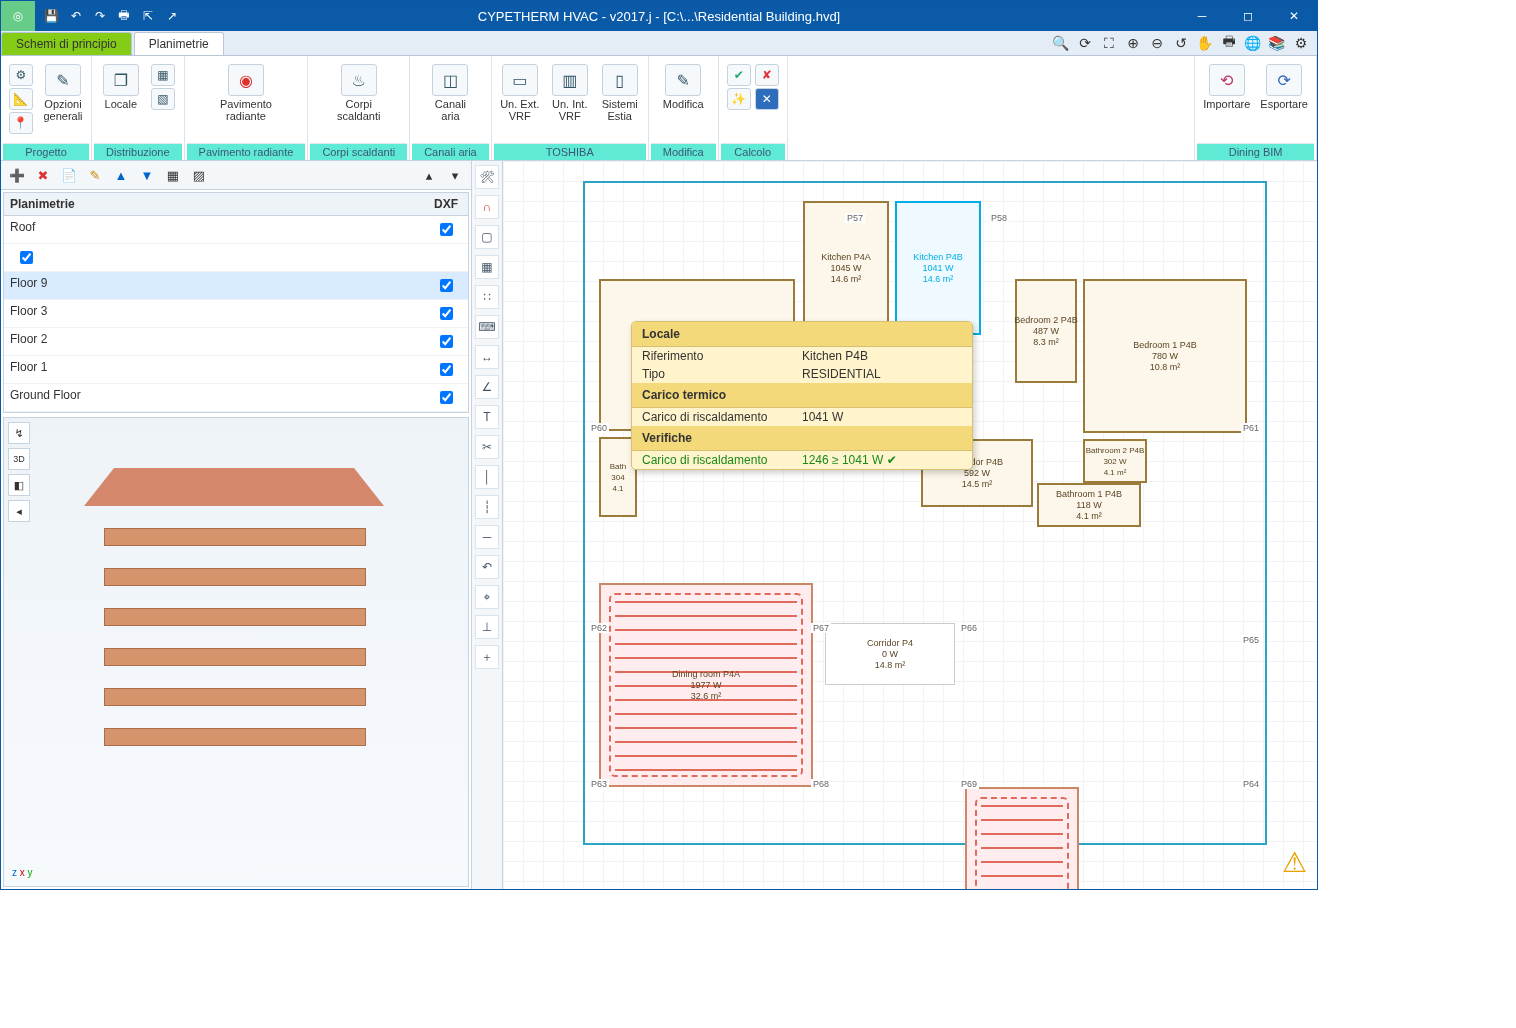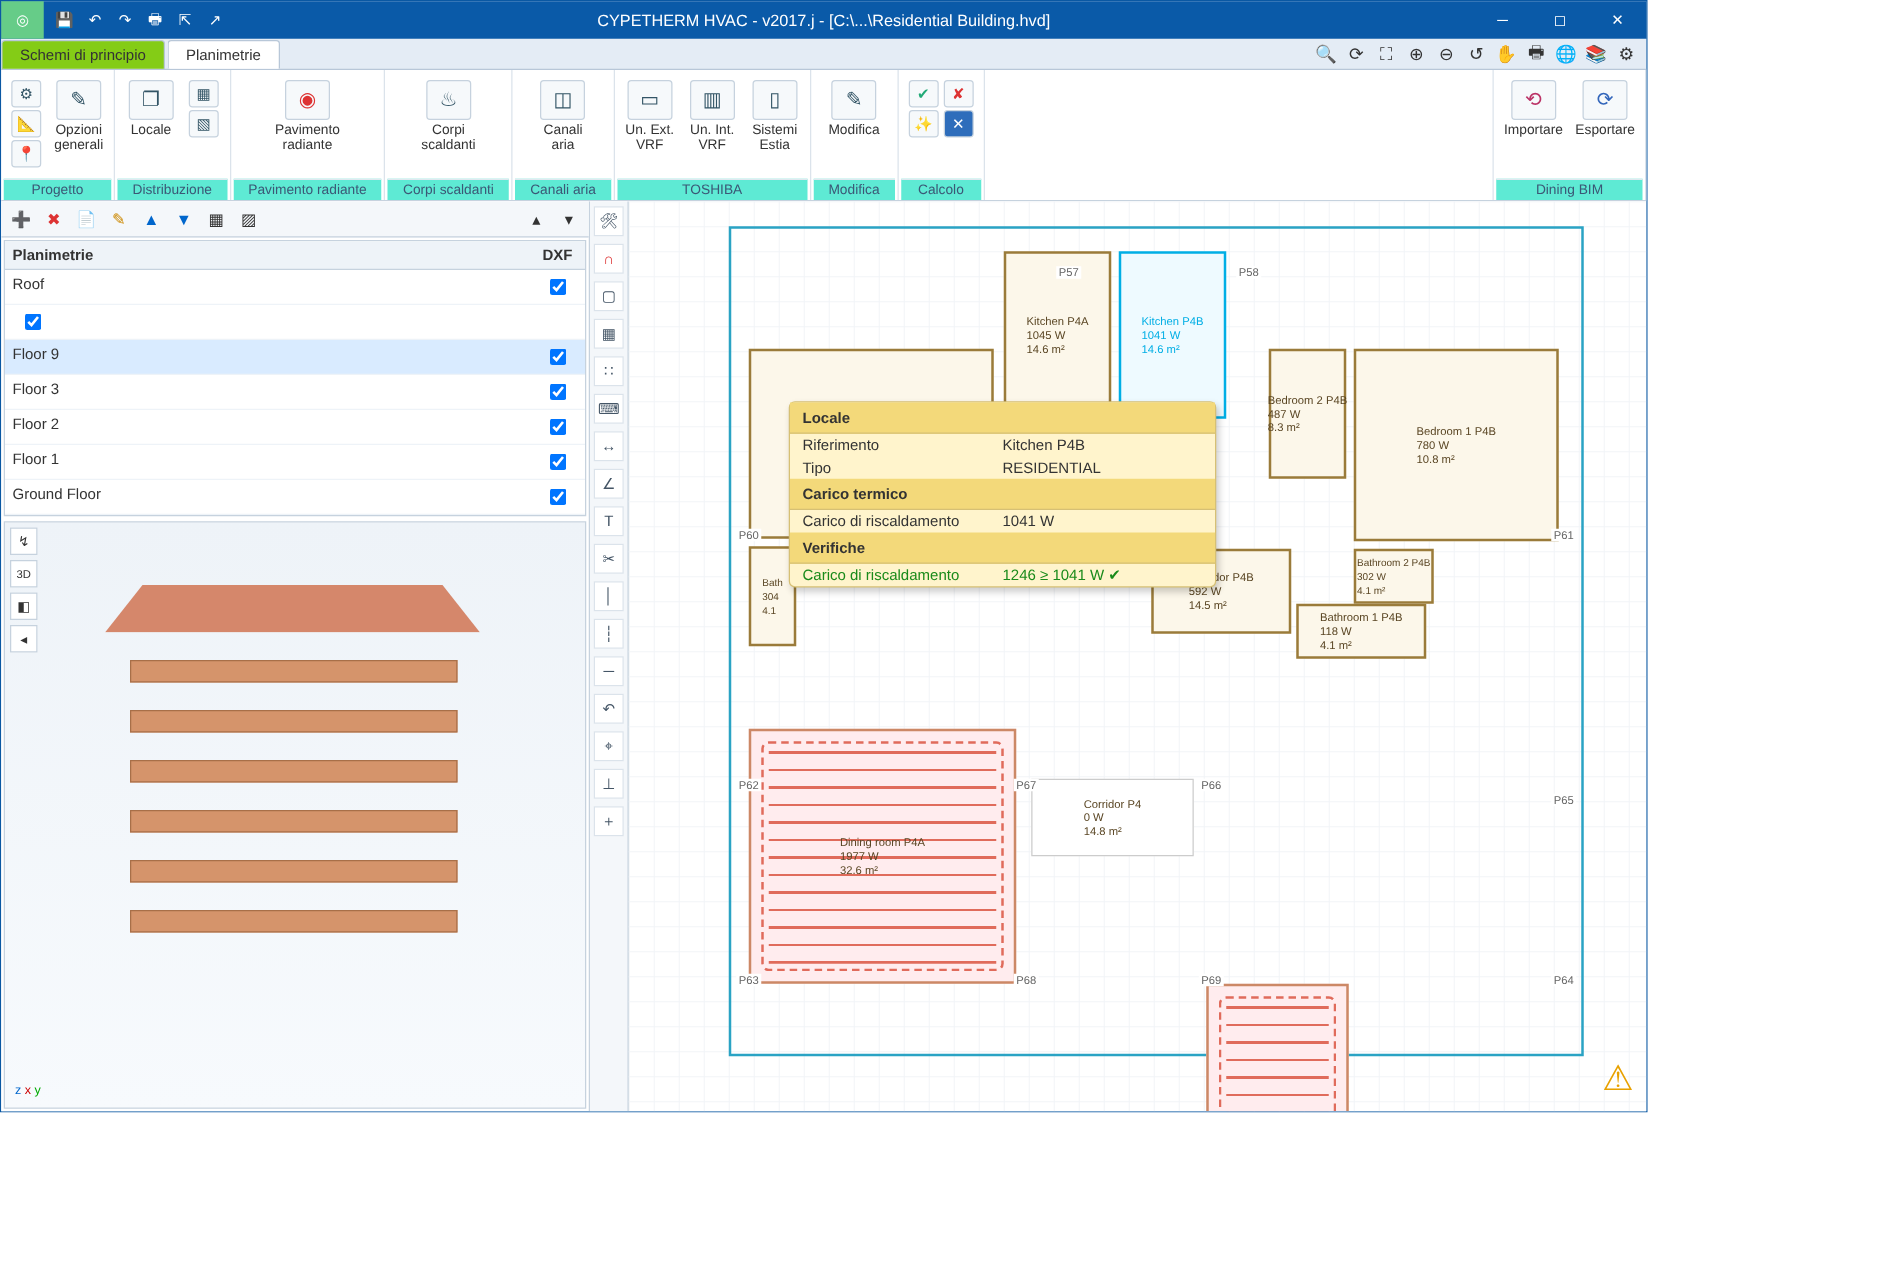--- a/index.html
+++ b/index.html
@@ -41,21 +41,21 @@
 .preview .axis{position:absolute;bottom:8px;left:8px;font-size:10px}
 .preview .viewbtns{position:absolute;left:4px;top:4px;display:flex;flex-direction:column;gap:4px}
 .preview .viewbtns span{width:20px;height:20px;border:1px solid #c6d2de;background:#fff;display:flex;align-items:center;justify-content:center;cursor:pointer;font-size:11px}
 .preview .bldg{position:absolute;left:80px;top:50px;width:300px;height:300px}
 .preview .bldg .slab{position:absolute;left:20px;height:16px;width:260px;background:#d5946b;border:1px solid #a86f48}
 .preview .bldg .roof{position:absolute;left:0;top:0;width:300px;height:38px;background:#d5876b;clip-path:polygon(0 100%,10% 0,90% 0,100% 100%)}
 .vt{width:30px;background:#f4f7fa;border-right:1px solid #c6d2de;display:flex;flex-direction:column;align-items:center;padding-top:4px;gap:6px}
 .vt span{width:22px;height:22px;border:1px solid #dbe3eb;background:#fff;display:flex;align-items:center;justify-content:center;cursor:pointer;font-size:12px;color:#456}
 .canvas{flex:1;position:relative;background-image:linear-gradient(#f1f4f7 1px,transparent 1px),linear-gradient(90deg,#f1f4f7 1px,transparent 1px);background-size:20px 20px;overflow:hidden}
 .plan{position:absolute;left:80px;top:20px;width:680px;height:660px;border:2px solid #2aa3c4}
-.room{position:absolute;border:2px solid #9a7b3a;background:#fcf7ea;font-size:9px;color:#5a4624;display:flex;flex-direction:column;align-items:center;justify-content:center;line-height:11px}
+.room{position:absolute;border:2px solid #9a7b3a;background:#fcf7ea;font-size:9px;color:#5a4624;display:flex;flex-direction:column;align-items:center;justify-content:center;text-align:center;line-height:11px}
 .room.sel{border-color:#00aee5;color:#00aee5;background:#eefaff}
 .room.floor{background:#ffecee;border-color:#c86;position:relative;overflow:hidden}
 .room.floor::before{content:"";position:absolute;inset:8px;border:2px dashed #e06b5b;border-radius:6px}
 .room.floor::after{content:"";position:absolute;inset:14px;background:repeating-linear-gradient(0deg,#e06b5b 0 2px,transparent 2px 14px)}
 .ptag{position:absolute;font-size:9px;background:#fff;padding:0 2px;color:#666}
 .tooltip{position:absolute;left:128px;top:160px;width:340px;background:#fff4cc;border:1px solid #d6c074;border-radius:5px;box-shadow:2px 3px 6px rgba(0,0,0,.2);font-size:12px}
 .tooltip .sec{padding:5px 10px}
 .tooltip .hdr2{background:#f3d97a;border-bottom:1px solid #d6c074;font-weight:bold}
 .tooltip .row2{display:flex;padding:2px 10px}
 .tooltip .row2 .k{width:160px}

